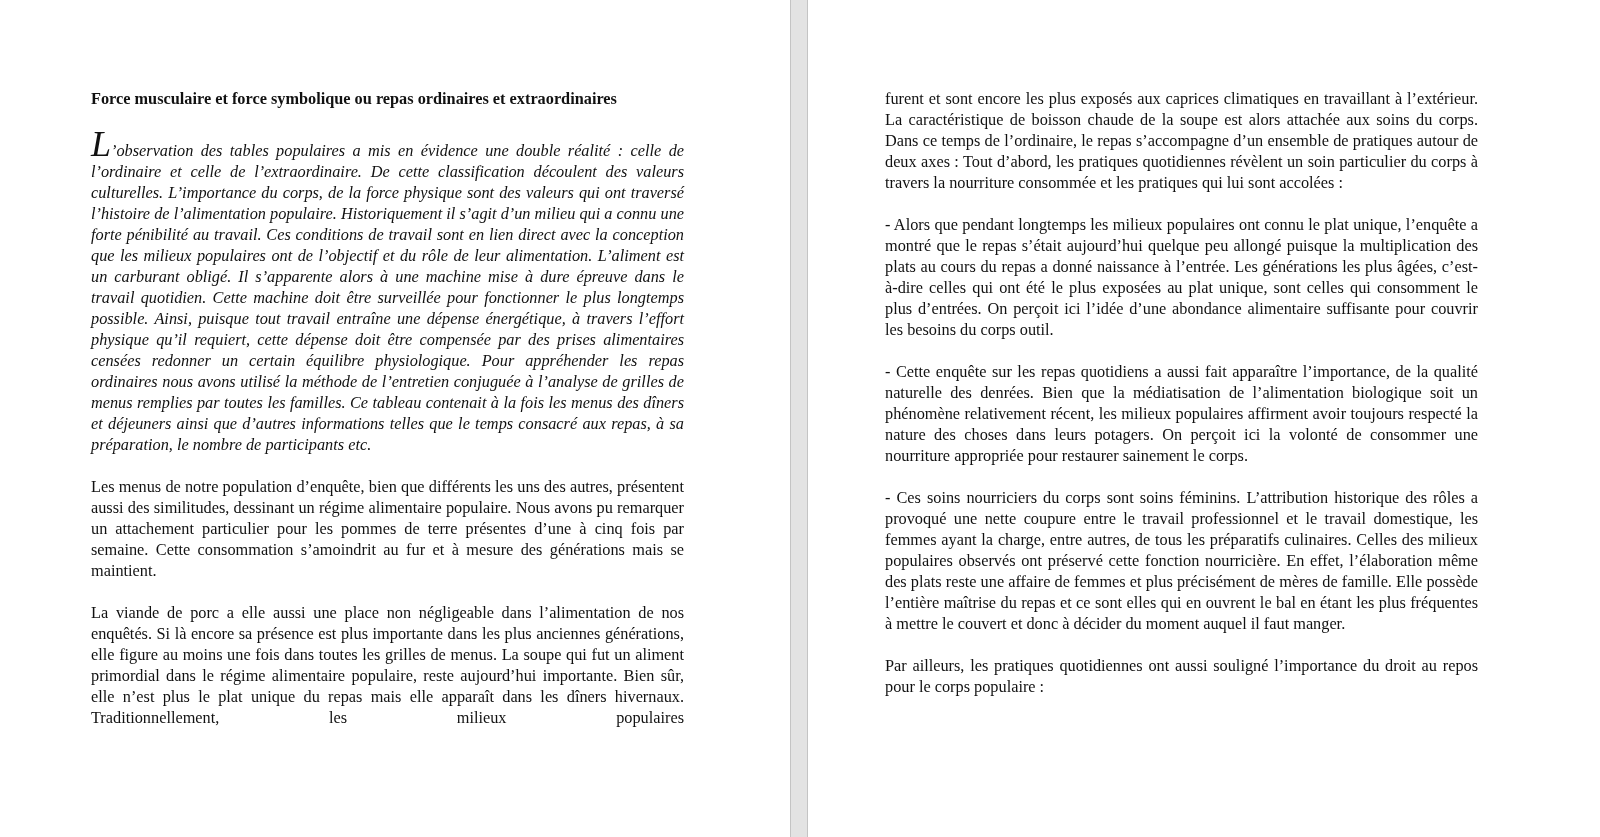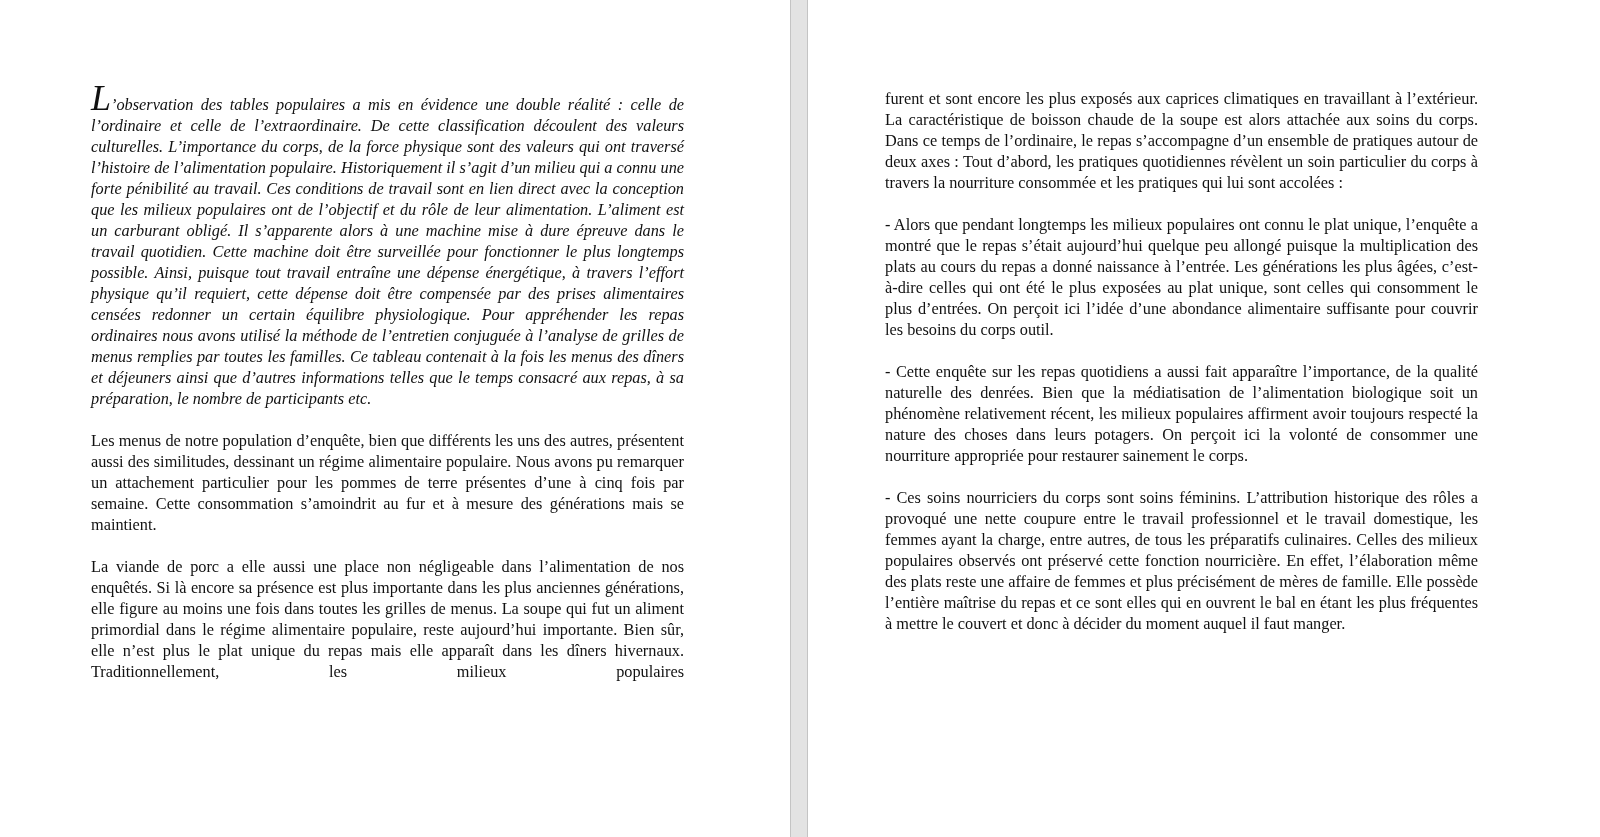--- a/index.html
+++ b/index.html
@@ -71,30 +71,32 @@
     text-align-last: justify;
   }
 </style>
 </head>
 <body>
 
 <div class="viewer">
 
   <div class="page page-left">
     <div class="text-col">
+      <div class="title">Force musculaire et force symbolique ou repas ordinaires et extraordinaires</div>
       <p class="first-para"><span class="dropcap">L</span><span>’observation des tables populaires a mis en évidence une double réalité : celle de l’ordinaire et celle de l’extraordinaire. De cette classification découlent des valeurs culturelles. L’importance du corps, de la force physique sont des valeurs qui ont traversé l’histoire de l’alimentation populaire. Historiquement il s’agit d’un milieu qui a connu une forte pénibilité au travail. Ces conditions de travail sont en lien direct avec la conception que les milieux populaires ont de l’objectif et du rôle de leur alimentation. L’aliment est un carburant obligé. Il s’apparente alors à une machine mise à dure épreuve dans le travail quotidien. Cette machine doit être surveillée pour fonctionner le plus longtemps possible. Ainsi, puisque tout travail entraîne une dépense énergétique, à travers l’effort physique qu’il requiert, cette dépense doit être compensée par des prises alimentaires censées redonner un certain équilibre physiologique. Pour appréhender les repas ordinaires nous avons utilisé la méthode de l’entretien conjuguée à l’analyse de grilles de menus remplies par toutes les familles. Ce tableau contenait à la fois les menus des dîners et déjeuners ainsi que d’autres informations telles que le temps consacré aux repas, à sa préparation, le nombre de participants etc.</span></p>
       <p>Les menus de notre population d’enquête, bien que différents les uns des autres, présentent aussi des similitudes, dessinant un régime alimentaire populaire. Nous avons pu remarquer un attachement particulier pour les pommes de terre présentes d’une à cinq fois par semaine. Cette consommation s’amoindrit au fur et à mesure des générations mais se maintient.</p>
       <p class="last-line-justify">La viande de porc a elle aussi une place non négligeable dans l’alimentation de nos enquêtés. Si là encore sa présence est plus importante dans les plus anciennes générations, elle figure au moins une fois dans toutes les grilles de menus. La soupe qui fut un aliment primordial dans le régime alimentaire populaire, reste aujourd’hui importante. Bien sûr, elle n’est plus le plat unique du repas mais elle apparaît dans les dîners hivernaux. Traditionnellement, les milieux populaires</p>
     </div>
   </div>
 
   <div class="gutter"></div>
 
   <div class="page page-right">
     <div class="text-col">
       <p>furent et sont encore les plus exposés aux caprices climatiques en travaillant à l’extérieur. La caractéristique de boisson chaude de la soupe est alors attachée aux soins du corps. Dans ce temps de l’ordinaire, le repas s’accompagne d’un ensemble de pratiques autour de deux axes : Tout d’abord, les pratiques quotidiennes révèlent un soin particulier du corps à travers la nourriture consommée et les pratiques qui lui sont accolées :</p>
       <p>-  Alors que pendant longtemps les milieux populaires ont connu le plat unique, l’enquête a montré que le repas s’était aujourd’hui quelque peu allongé puisque la multiplication des plats au cours du repas a donné naissance à l’entrée. Les générations les plus âgées, c’est-à-dire celles qui ont été le plus exposées au plat unique, sont celles qui consomment le plus d’entrées. On perçoit ici l’idée d’une abondance alimentaire suffisante pour couvrir les besoins du corps outil.</p>
       <p>-  Cette enquête sur les repas quotidiens a aussi fait apparaître l’importance, de la qualité naturelle des denrées. Bien que la médiatisation de l’alimentation biologique soit un phénomène relativement récent, les milieux populaires affirment avoir toujours respecté la nature des choses dans leurs potagers. On perçoit ici la volonté de consommer une nourriture appropriée pour restaurer sainement le corps.</p>
       <p>-  Ces soins nourriciers du corps sont soins féminins. L’attribution historique des rôles a provoqué une nette coupure entre le travail professionnel et le travail domestique, les femmes ayant la charge, entre autres, de tous les préparatifs culinaires. Celles des milieux populaires observés ont préservé cette fonction nourricière. En effet, l’élaboration même des plats reste une affaire de femmes et plus précisément de mères de famille. Elle possède l’entière maîtrise du repas et ce sont elles qui en ouvrent le bal en étant les plus fréquentes à mettre le couvert et donc à décider du moment auquel il faut manger.</p>
+      <p>Par ailleurs, les pratiques quotidiennes ont aussi souligné l’importance du droit au repos pour le corps populaire :</p>
     </div>
   </div>
 
 </div>
 
 </body></html>

